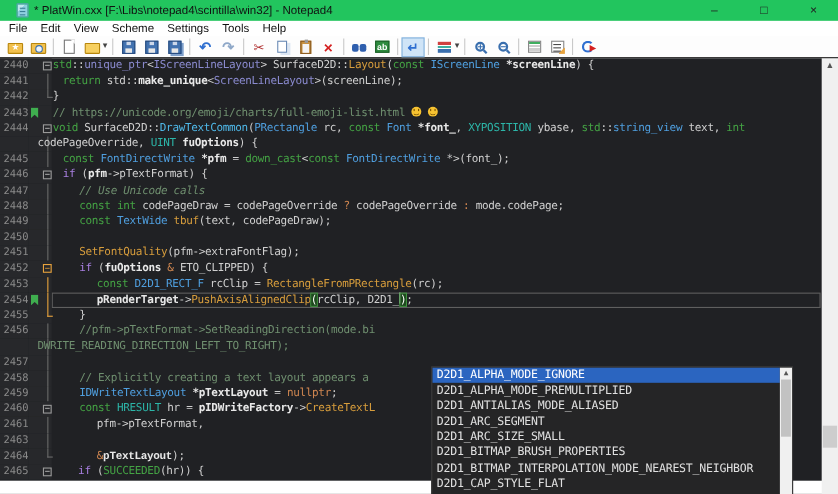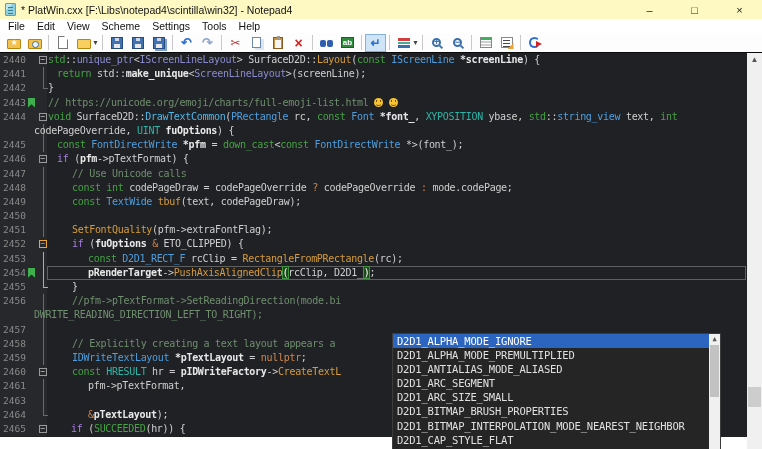--- a/index.html
+++ b/index.html
@@ -1,21 +1,21 @@
 <!DOCTYPE html>
 <html><head>
 <meta charset="utf-8">
 <style>
   html,body{margin:0;padding:0;background:#000;}
   *{box-sizing:border-box;}
   #window{position:relative;width:762px;height:449px;background:#fff;overflow:hidden;
           font-family:"Liberation Sans",sans-serif;}
 
   
-  #titlebar{height:19px;background:#fef9c3;display:flex;align-items:center;padding-left:5px;}
+  #titlebar{height:19px;background:#22c55e;display:flex;align-items:center;padding-left:15px;}
   #appicon{width:11px;height:13px;background:linear-gradient(135deg,#bfe8ef 0 35%,#8fd0e0 35% 100%);
            border:1px solid #5a9fb5;border-radius:1px;margin-right:5px;position:relative;}
   #appicon:before{content:"";position:absolute;left:2px;top:3px;width:5px;height:1px;background:#3a7f95;
            box-shadow:0 3px 0 #3a7f95,0 6px 0 #3a7f95;}
   #title{font-size:10.5px;color:#111;white-space:nowrap;}
   #wincontrols{margin-left:auto;display:flex;height:100%;}
   .wbtn{width:45px;height:100%;display:flex;align-items:center;justify-content:center;
         font-size:11px;color:#222;cursor:default;}
 
   
@@ -287,21 +287,21 @@
           <div class="mkcol">
             <div class="fold-box">−</div>
           </div>
           <div class="cd" style="left: 57px;"><span style="color: rgb(168, 127, 224);">if</span><span style="color: rgb(207, 207, 207);"> (</span><span class="seg-bw" style="color: rgb(232, 232, 232);">pfm</span><span style="color: rgb(207, 207, 207);">-&gt;pTextFormat) {</span></div>
         </div>
         <div class="row">
           <div class="ln">2447</div>
           <div class="mkcol">
             <div class="fold-line"></div>
           </div>
-          <div class="cd" style="left: 72px;"><span style="color: rgb(111, 143, 111);">// Use Unicode calls</span></div>
+          <div class="cd" style="left: 72px;"><span style="color: rgb(111, 143, 111); font-style: italic;">// Use Unicode calls</span></div>
         </div>
         <div class="row">
           <div class="ln">2448</div>
           <div class="mkcol">
             <div class="fold-line"></div>
           </div>
           <div class="cd" style="left: 72px;"><span style="color: rgb(68, 163, 68);">const </span><span style="color: rgb(68, 163, 68);">int </span><span style="color: rgb(207, 207, 207);">codePageDraw = codePageOverride </span><span style="color: rgb(207, 134, 80);">?</span><span style="color: rgb(207, 207, 207);"> codePageOverride </span><span style="color: rgb(207, 134, 80);">:</span><span style="color: rgb(207, 207, 207);"> mode.codePage;</span></div>
         </div>
         <div class="row">
           <div class="ln">2449</div>
@@ -407,21 +407,21 @@
           <div class="ln">2463</div>
           <div class="mkcol">
             <div class="fold-line"></div>
           </div>
         </div>
         <div class="row">
           <div class="ln">2464</div>
           <div class="mkcol">
             <div class="fold-end"></div>
           </div>
-          <div class="cd" style="left: 88px;"><span style="color: rgb(207, 134, 80);">&amp;</span><span class="seg-bw" style="color: rgb(232, 232, 232);">pTextLayout</span><span style="color: rgb(207, 207, 207);">);</span></div>
+          <div class="cd" style="left: 88px;"><span style="color: rgb(207, 134, 80);">&amp;</span><span class="seg-bw" style="color: rgb(232, 232, 232); font-family: Liberation Mono, monospace;">pTextLayout</span><span style="color: rgb(207, 207, 207);">);</span></div>
         </div>
         <div class="row">
           <div class="ln">2465</div>
           <div class="mkcol">
             <div class="fold-box">−</div>
           </div>
           <div class="cd" style="left: 71px;"><span style="color: rgb(168, 127, 224);">if</span><span style="color: rgb(207, 207, 207);"> (</span><span style="color: rgb(68, 163, 68);">SUCCEEDED</span><span style="color: rgb(207, 207, 207);">(hr)) {</span></div>
         </div>
       </div>
 

